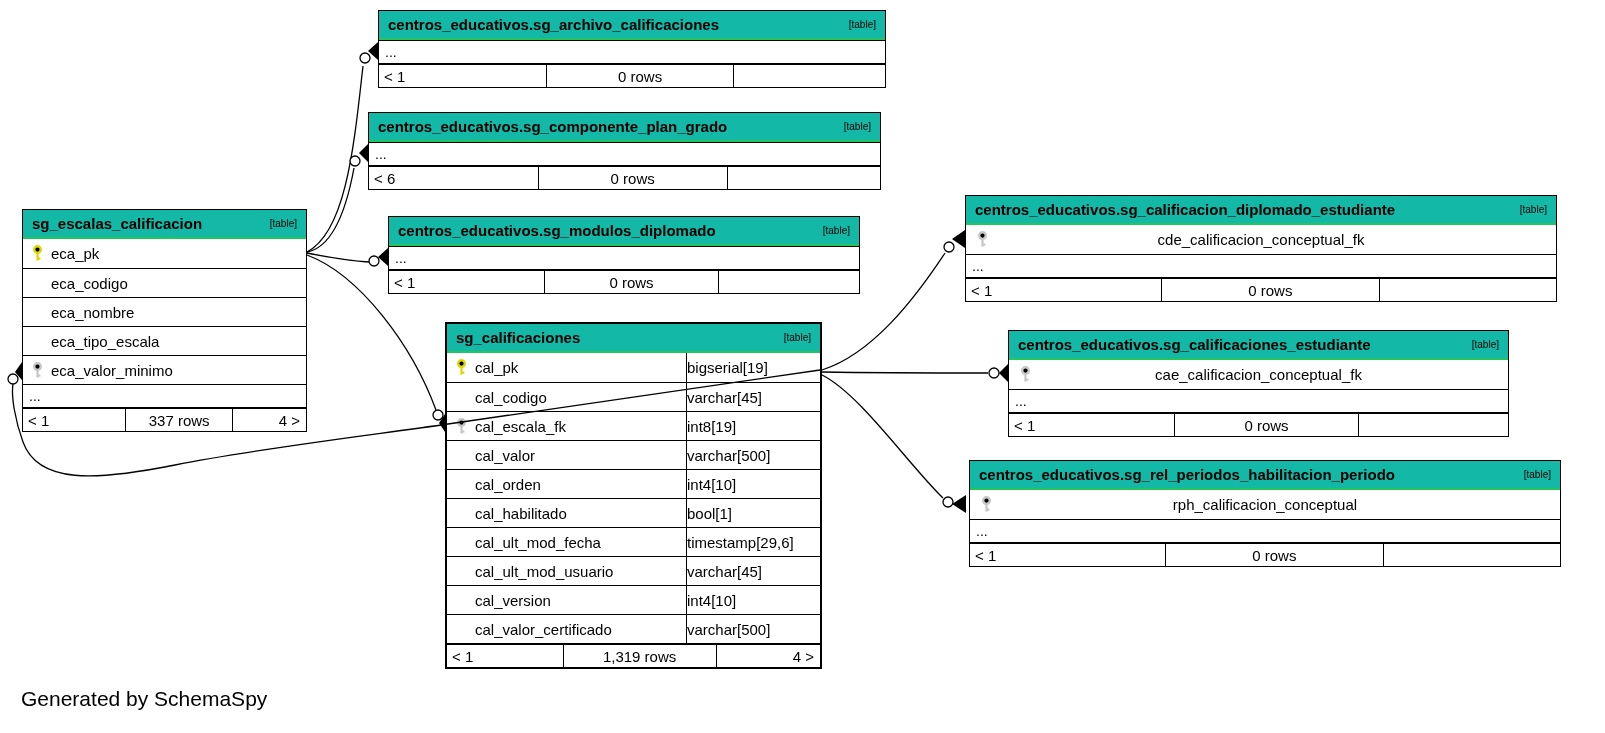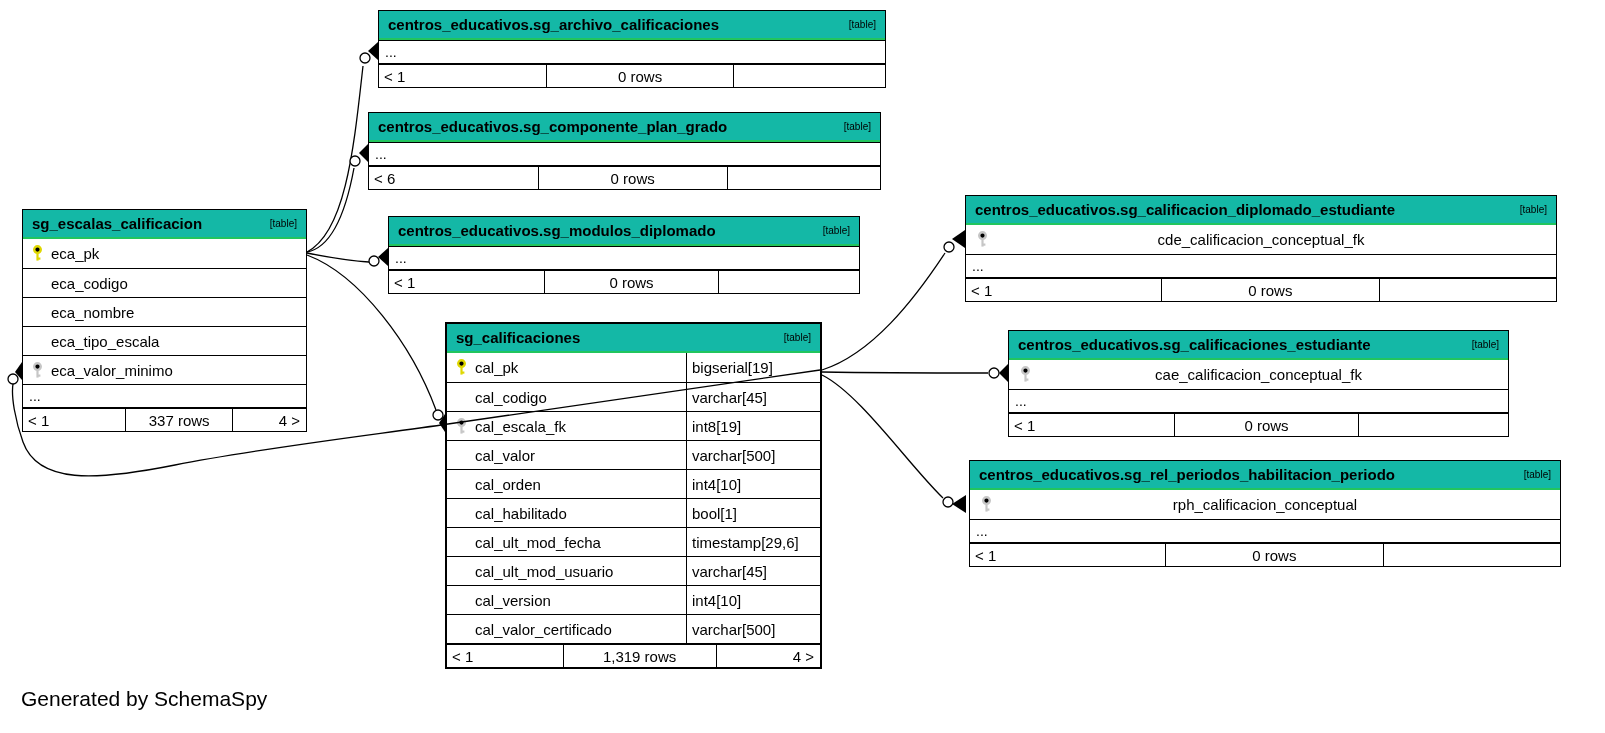--- a/index.html
+++ b/index.html
@@ -10,21 +10,21 @@
   .node.focus{border-width:2px;}
   .hd{height:29px;background:#14b8a6;border-bottom:2px solid #22c55e;display:flex;
       align-items:center;justify-content:space-between;padding:0 9px;box-sizing:border-box;}
   .ttl{font-weight:bold;font-size:15px;white-space:nowrap;}
   .badge{font-size:10px;white-space:nowrap;}
   .row{height:29px;display:flex;align-items:center;box-sizing:border-box;font-size:15px;}
   .row + .row{border-top:1px solid #000;}
   .k{width:28px;display:flex;justify-content:center;align-items:center;flex:0 0 28px;}
   .nm{flex:1;white-space:nowrap;}
   .tp{width:134px;flex:0 0 134px;border-left:1px solid #000;align-self:stretch;
-      display:flex;align-items:center;padding-left:5px;box-sizing:border-box;white-space:nowrap;}
+      display:flex;align-items:center;box-sizing:border-box;white-space:nowrap;}
   .row.centered{position:relative;justify-content:center;}
   .row.centered .k{position:absolute;left:6px;top:6px;width:20px;}
   .ell{height:23px;border-top:1px solid #000;display:flex;align-items:center;
        padding-left:6px;font-size:14px;box-sizing:border-box;}
   .ft{height:24px;border-top:2px solid #000;display:flex;align-items:stretch;
       box-sizing:border-box;font-size:15px;}
   .ft span{display:flex;align-items:center;box-sizing:border-box;}
   .f1{padding-left:5px;justify-content:flex-start;}
   .f2{justify-content:center;border-left:1px solid #000;}
   .f3{justify-content:flex-end;padding-right:6px;border-left:1px solid #000;}

